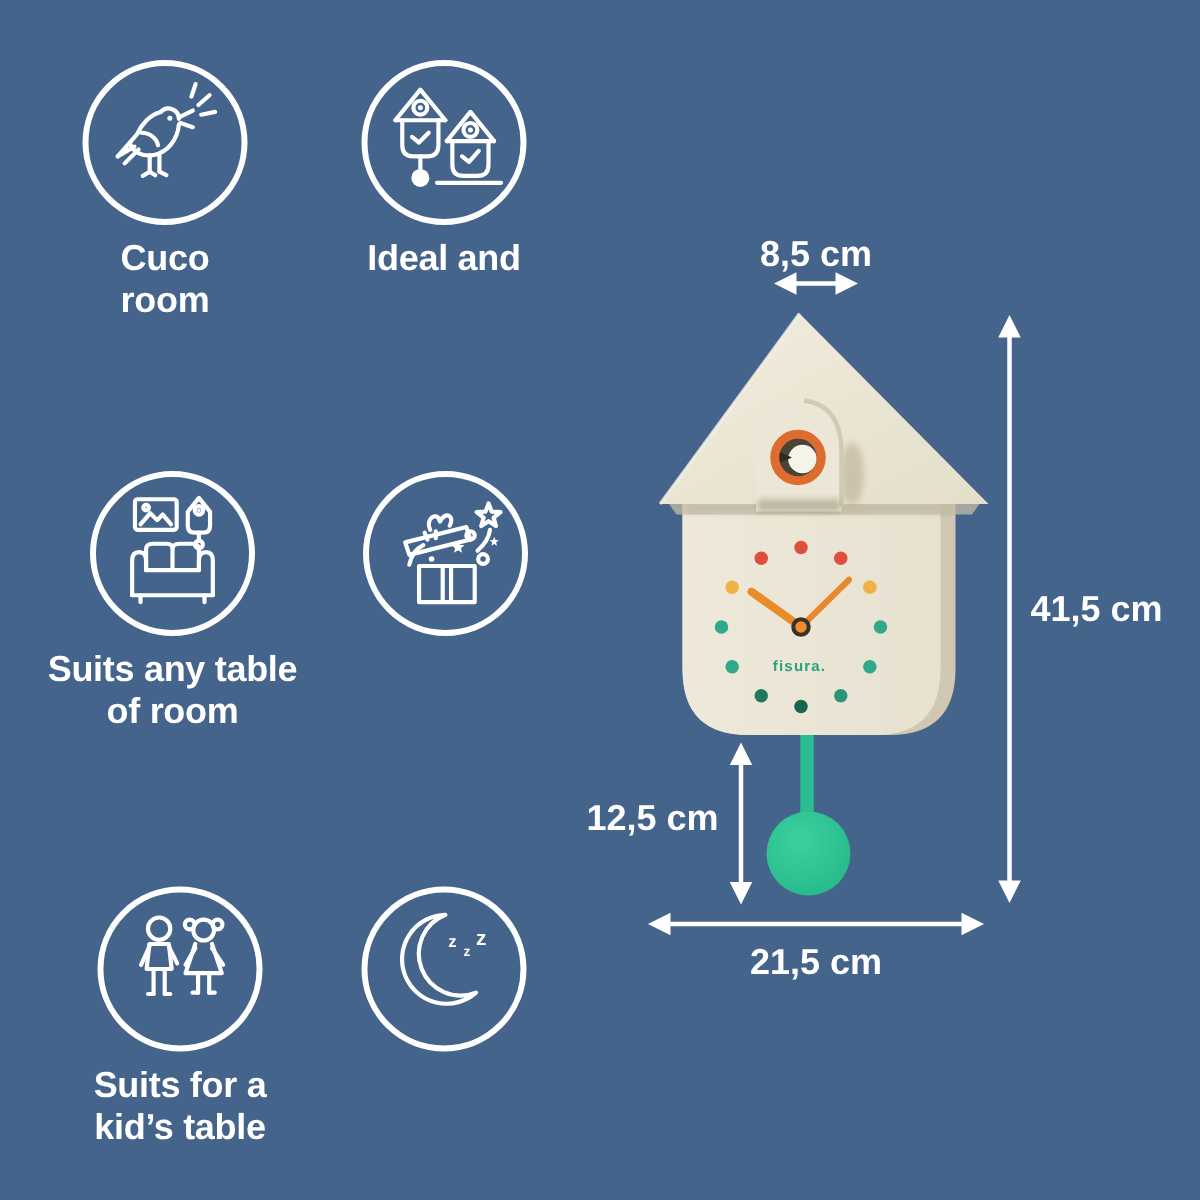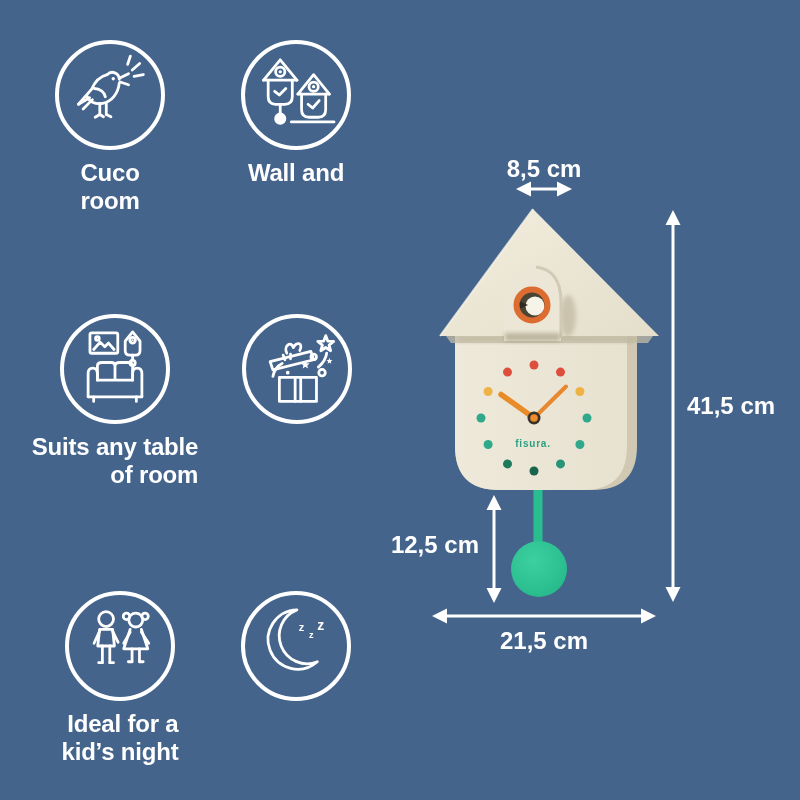--- a/index.html
+++ b/index.html
@@ -6,21 +6,21 @@
   body{width:800px;height:800px;overflow:hidden;background:#44648c;
        font-family:"Liberation Sans",sans-serif;}
   .stage{position:relative;width:800px;height:800px;background:#44648c;}
   .feature{position:absolute;width:190px;display:flex;flex-direction:column;align-items:center;}
   .icon-circle{width:102px;height:102px;border:4px solid #ffffff;border-radius:50%;
                display:flex;align-items:center;justify-content:center;box-sizing:content-box;}
   .icon-circle svg{display:block;}
   .icon{stroke:#ffffff;stroke-width:3;fill:none;stroke-linecap:round;stroke-linejoin:round;}
   .icon .fill{fill:#ffffff;stroke:none;}
   .icon text{fill:#ffffff;stroke:none;font-family:"Liberation Sans",sans-serif;font-weight:bold;}
-  .label{margin-top:9px;text-align:right;color:#ffffff;font-weight:bold;
+  .label{margin-top:9px;text-align:center;color:#ffffff;font-weight:bold;
          font-size:24px;line-height:28px;letter-spacing:-0.2px;}
   .clock-svg{position:absolute;left:0;top:0;}
   .dim-label{font-family:"Liberation Sans",sans-serif;font-weight:bold;font-size:24px;fill:#ffffff;}
   .brand-text{font-family:"Liberation Sans",sans-serif;font-weight:bold;font-size:10px;
               letter-spacing:0.8px;fill:#2ba183;}
   .dim-line{stroke:#ffffff;stroke-width:3;}
   .dim-head{fill:#ffffff;}
 </style>
 </head>
 <body>
@@ -62,21 +62,21 @@
         <path d="M57,54 L74,33 L91,54"></path>
         <path d="M57,54 H91"></path>
         <path d="M61,54 V71 Q61,79 69,79 H79 Q87,79 87,71 V54"></path>
         <circle cx="74" cy="46" r="5"></circle>
         <circle class="fill" cx="74" cy="46" r="1.8"></circle>
         <path d="M68,65 L73,69 L80,61"></path>
         <path d="M50,84 H96"></path>
       </svg>
     </div>
     <div class="label">
-      <div>Wall and</div>
+      <div>Ideal and</div>
     </div>
   </div>
 
   <div class="feature" style="left:20px;top:314px">
     <div class="icon-circle">
       <svg class="icon" width="102" height="102" viewBox="0 0 110 110">
         <rect x="28" y="16" width="30" height="22" rx="2"></rect>
         <circle cx="36" cy="22" r="2"></circle>
         <path d="M32,34 L39,26 L44,31 L48,27 L54,34"></path>
         <path d="M66,25 L74,15 L82,25 V35 Q82,40 77,40 H71 Q66,40 66,35 Z"></path>
@@ -128,22 +128,22 @@
         <circle cx="72" cy="27" r="7.5"></circle>
         <circle cx="62" cy="23" r="3.5"></circle>
         <circle cx="82" cy="23" r="3.5"></circle>
         <path d="M66,37 L59,58 H85 L78,37"></path>
         <path d="M66,40 L59,52 M78,40 L86,52"></path>
         <path d="M68,58 V72 M76,58 V72"></path>
         <path d="M68,72 H64 M76,72 H80"></path>
       </svg>
     </div>
     <div class="label">
-      <div>Ideal for a</div>
-      <div>kid’s night</div>
+      <div>Suits for a</div>
+      <div>kid’s table</div>
     </div>
   </div>
 
   <div class="feature" style="left:201px;top:591px">
     <div class="icon-circle">
       <svg class="icon" width="102" height="102" viewBox="0 0 110 110">
         <path d="M56,16 A32,32 0 1 0 78,72 A30,30 0 0 1 56,16 Z"></path>
         <text x="58" y="39" font-size="12">z</text>
         <text x="69" y="46" font-size="10">z</text>
         <text x="78" y="38" font-size="15">z</text>

